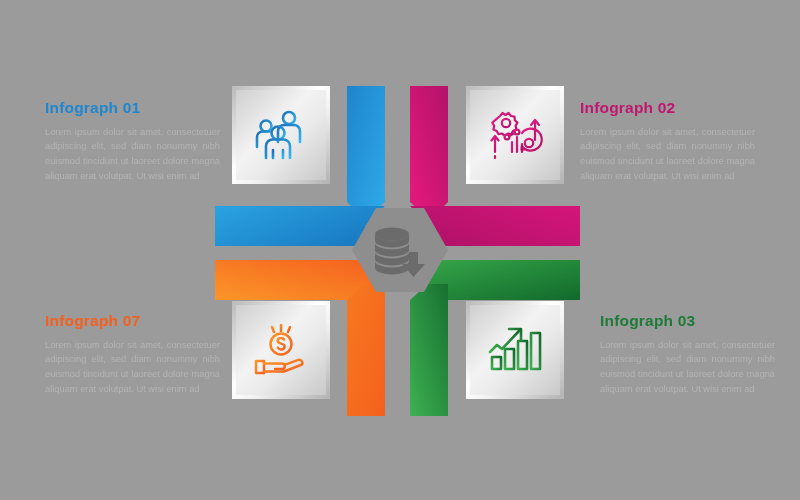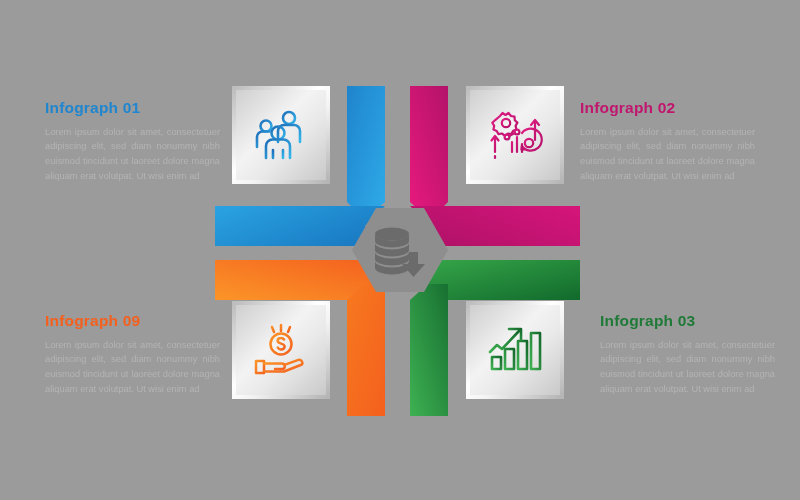--- a/index.html
+++ b/index.html
@@ -234,17 +234,17 @@
     <h2 class="tb-title">Infograph 02</h2>
     <p class="tb-body">Lorem ipsum dolor sit amet, consectetuer adipiscing elit, sed diam nonummy nibh euismod tincidunt ut laoreet dolore magna aliquam erat volutpat. Ut wisi enim ad</p>
   </div>
 
   <div class="txtblock right" id="blk3">
     <h2 class="tb-title">Infograph 03</h2>
     <p class="tb-body">Lorem ipsum dolor sit amet, consectetuer adipiscing elit, sed diam nonummy nibh euismod tincidunt ut laoreet dolore magna aliquam erat volutpat. Ut wisi enim ad</p>
   </div>
 
   <div class="txtblock left" id="blk4">
-    <h2 class="tb-title">Infograph 09</h2>
+    <h2 class="tb-title">Infograph 07</h2>
     <p class="tb-body">Lorem ipsum dolor sit amet, consectetuer adipiscing elit, sed diam nonummy nibh euismod tincidunt ut laoreet dolore magna aliquam erat volutpat. Ut wisi enim ad</p>
   </div>
 
 </div>
 
 </body></html>

